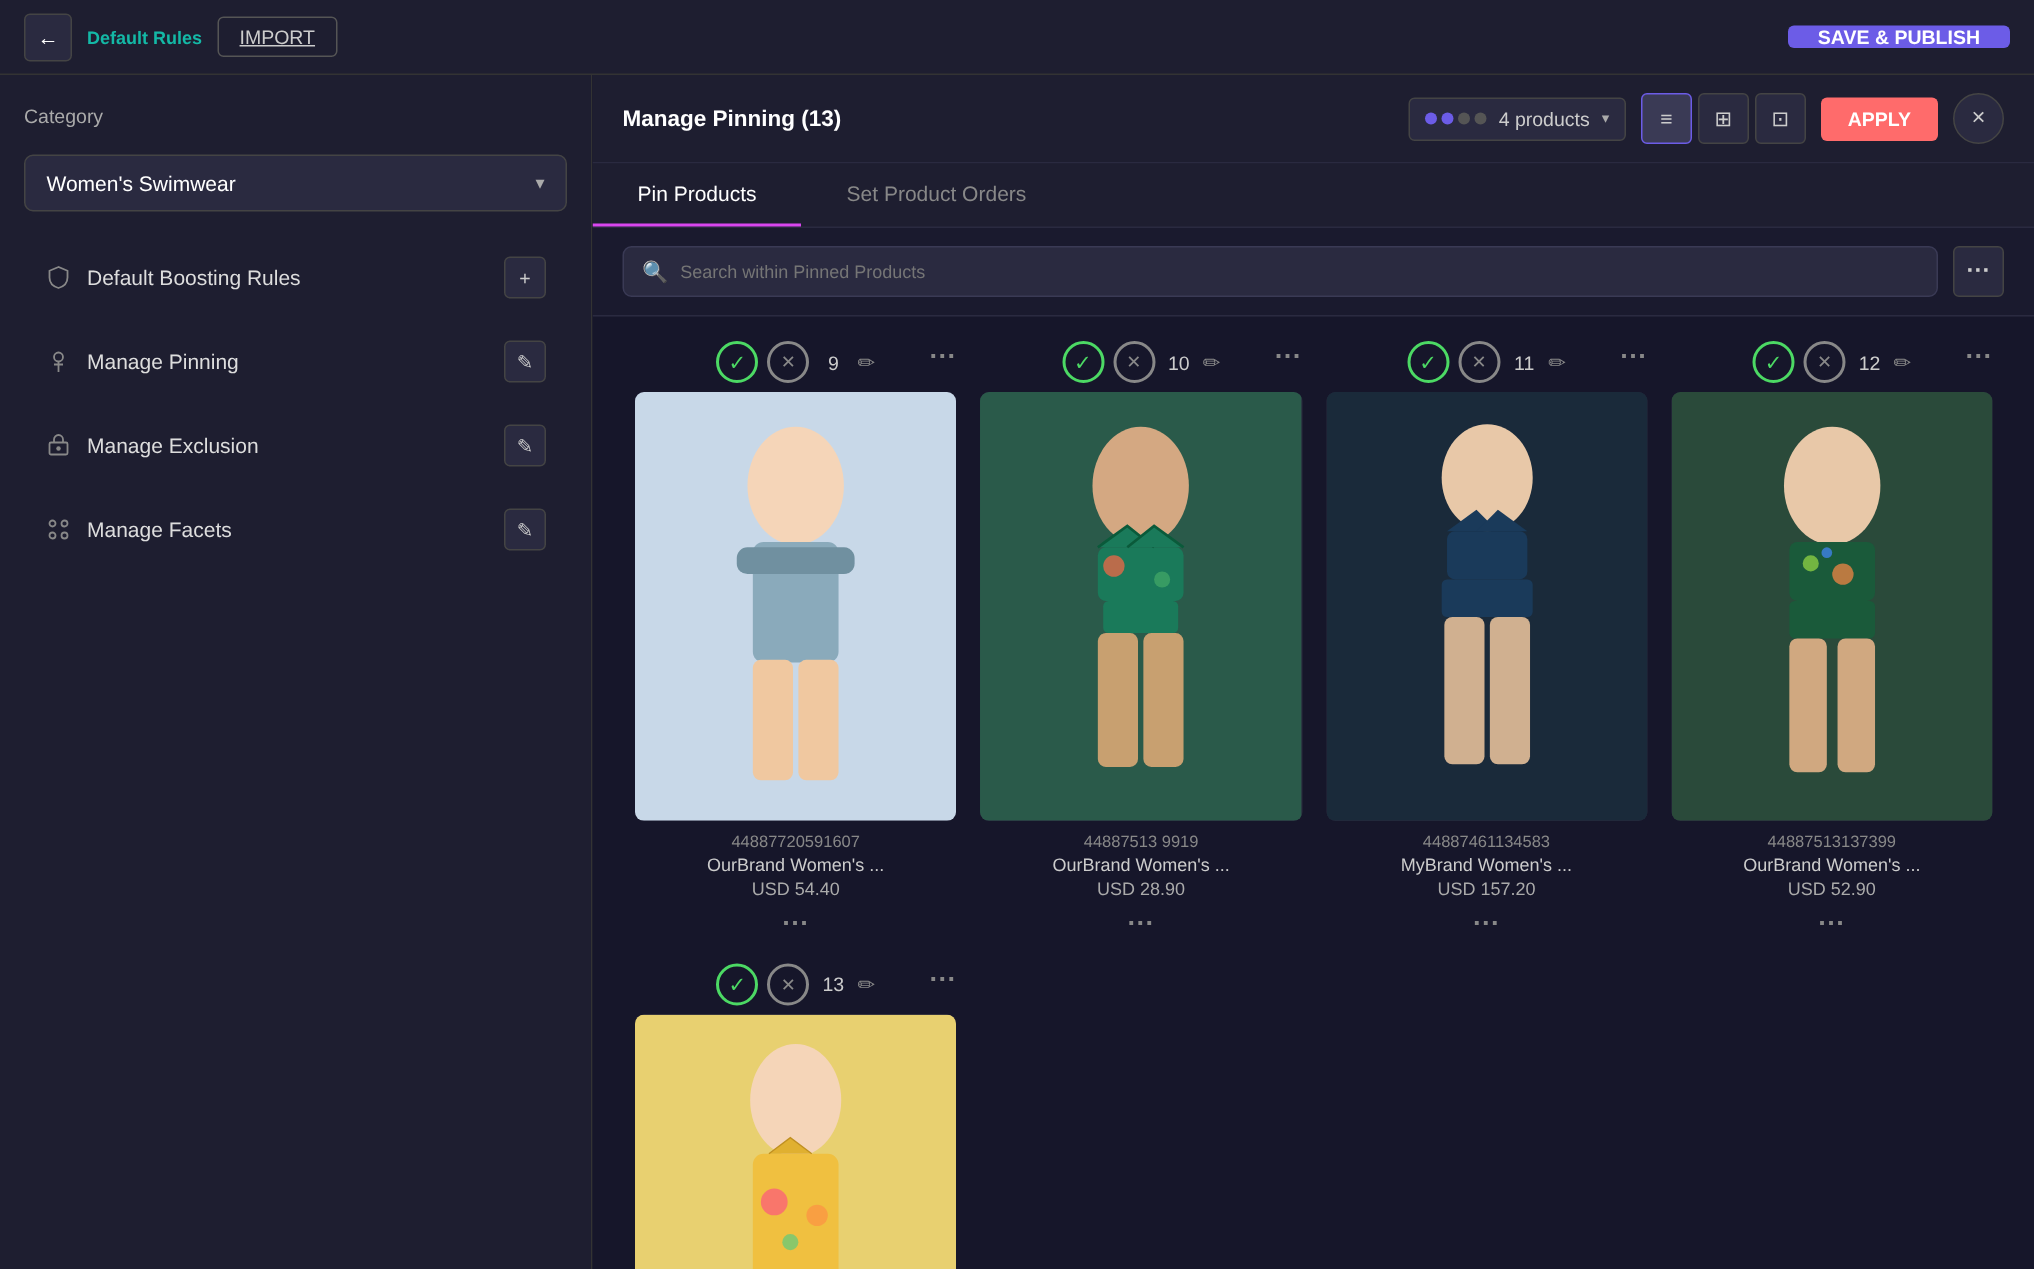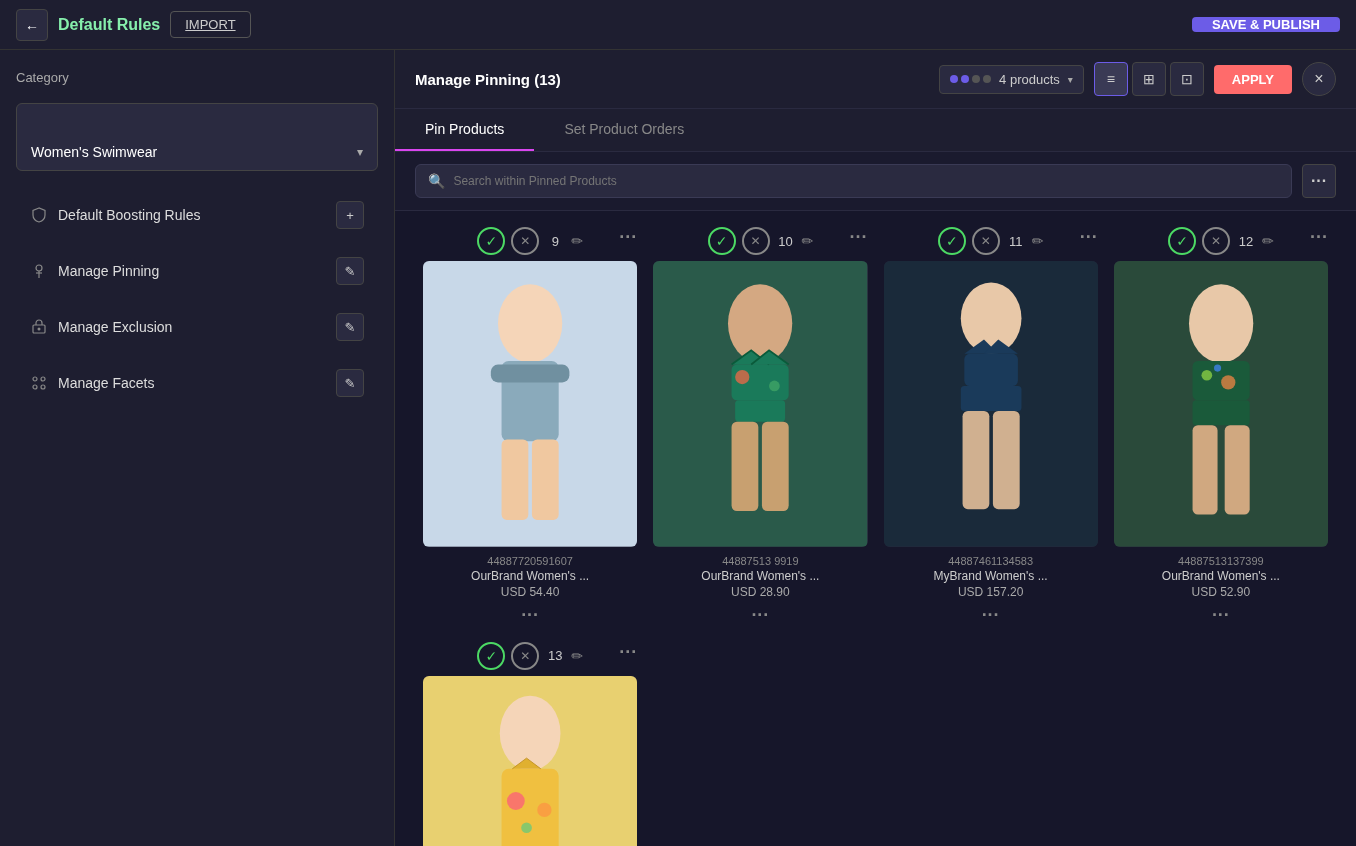--- a/index.html
+++ b/index.html
@@ -10,21 +10,21 @@
       display: flex; align-items: center; justify-content: space-between;
       background: #1e1e30; padding: 0 16px; height: 50px;
       border-bottom: 1px solid #333;
     }
     .topbar-left { display: flex; align-items: center; gap: 10px; }
     .back-btn {
       background: #2a2a40; border: 1px solid #444; color: #fff;
       width: 32px; height: 32px; border-radius: 4px; cursor: pointer;
       display: flex; align-items: center; justify-content: center; font-size: 14px;
     }
-    .topbar-title { font-size: 16px; font-weight: 600; color: #86efac; }
+    .topbar-title { font-size: 12px; font-weight: 600; color: #14b8a6; }
     .import-btn {
       background: transparent; border: 1px solid #555; color: #ccc;
       padding: 5px 14px; border-radius: 4px; cursor: pointer; font-size: 13px; text-decoration: underline;
     }
     .save-publish-btn {
       background: #6c5ce7; border: none; color: #fff;
       padding: 0 20px; border-radius: 4px; cursor: pointer; font-size: 13px; font-weight: 600;
     }
 
     
@@ -37,21 +37,21 @@
       overflow-y: auto;
     }
     .sidebar-section-title {
       font-size: 13px; color: #aaa; font-weight: 500; margin-bottom: 10px;
     }
     .category-dropdown {
       display: flex; align-items: center; justify-content: space-between;
       background: #2a2a40; border: 1px solid #444; border-radius: 6px;
       padding: 10px 14px; cursor: pointer; margin-bottom: 12px;
     }
-    .category-dropdown span { font-size: 14px; color: #fff; margin-top: 30px; }
+    .category-dropdown span { font-size: 14px; color: #fff; }
     .category-dropdown .chevron { color: #aaa; font-size: 12px; }
 
     .sidebar-item {
       display: flex; align-items: center; justify-content: space-between;
       padding: 10px 14px; border-radius: 6px; cursor: pointer;
       transition: background 0.15s;
     }
     .sidebar-item-left { display: flex; align-items: center; gap: 10px; }
     .sidebar-item-icon { width: 18px; height: 18px; color: #888; display: flex; align-items: center; justify-content: center; }
     .sidebar-item-label { font-size: 14px; color: #ddd; }

